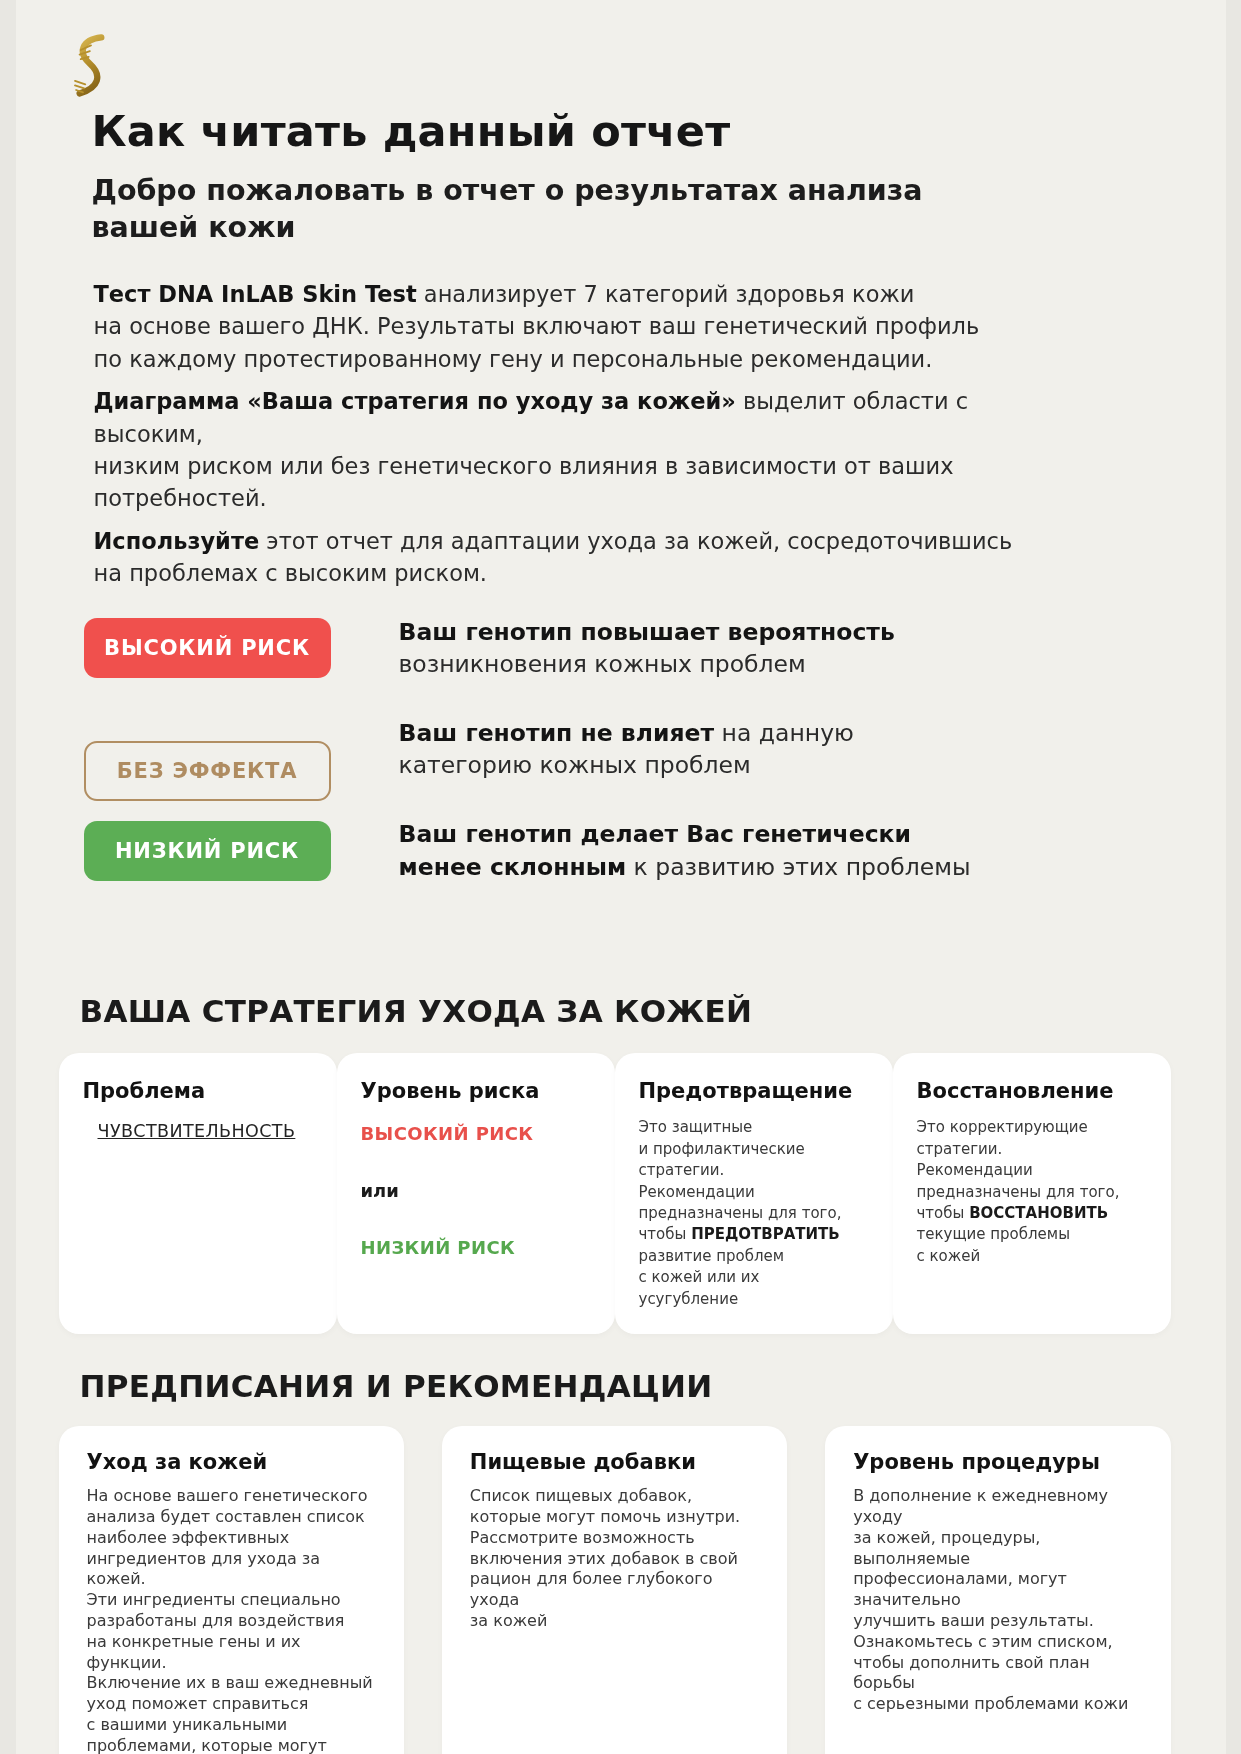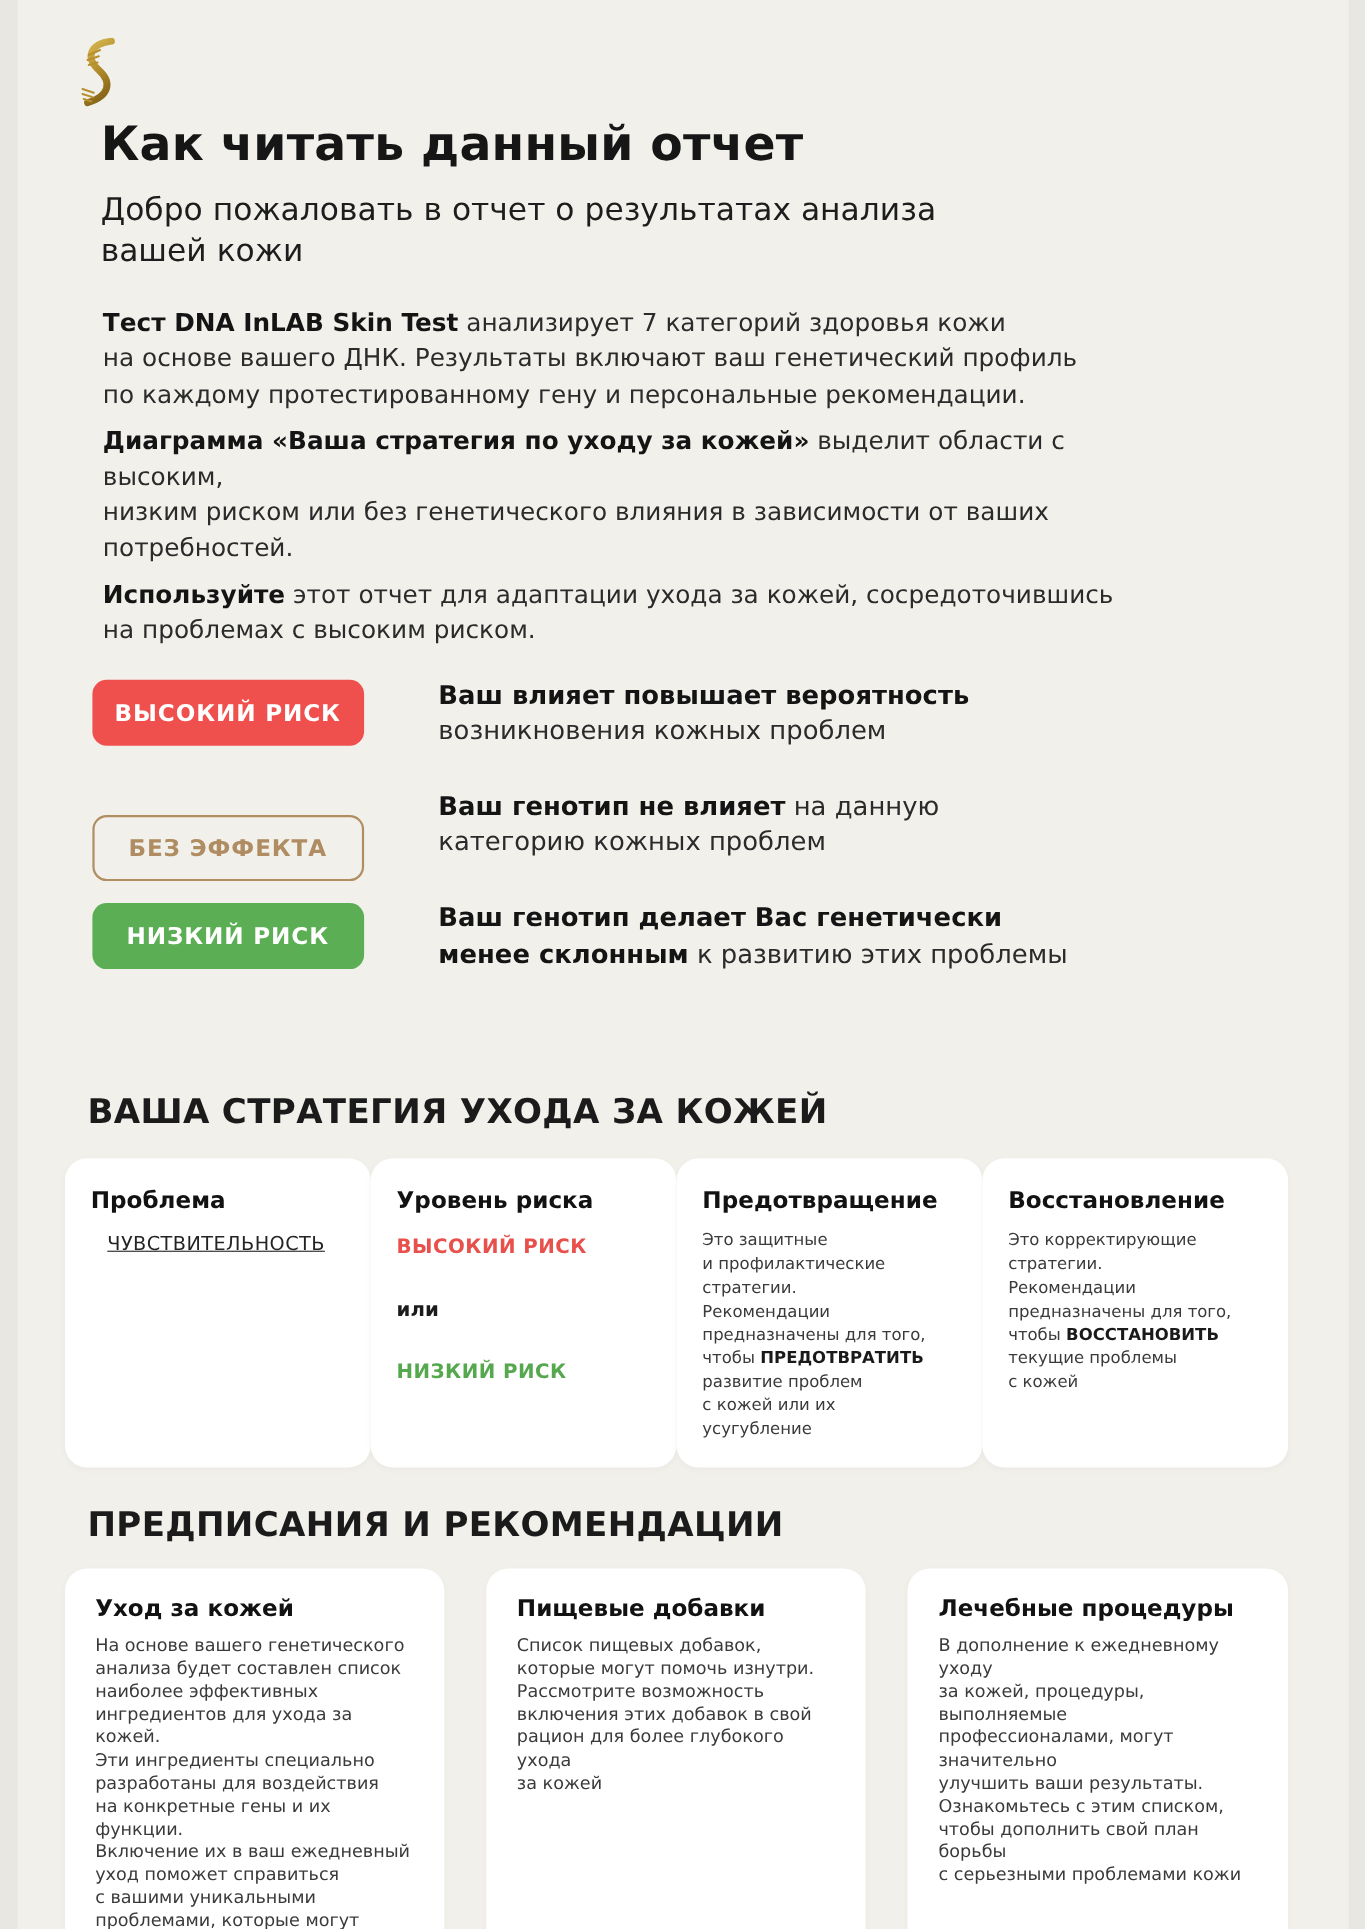--- a/index.html
+++ b/index.html
@@ -6,21 +6,21 @@
   .page {
     position:relative; width:1210px; height:1754px; margin:0 auto;
     background:#F1F0EB; overflow:hidden;
     font-family:"DejaVu Sans","Liberation Sans",sans-serif; color:#2a2a2a;
   }
   .logo { margin:34px 0 0 46px; width:58px; height:64px; }
   h1.title {
     margin:8px 0 0 76px; font-size:43px; font-weight:bold; color:#161616; letter-spacing:0.2px;
   }
   h2.subtitle {
-    margin:16px 0 0 76px; font-size:28.5px; font-weight:normal; color:#1d1d1d;
+    margin:16px 0 0 76px; font-size:28.5px; font-weight:bold; color:#1d1d1d;
     line-height:1.3; white-space:pre-line;
   }
   .body-par {
     margin:26px 0 0 78px; width:960px; font-size:22.5px; line-height:1.44;
     color:#2b2b2b; white-space:pre-line;
   }
   .body-par.first { margin-top:32px; }
   .body-par.tight { margin-top:10px; }
   .body-par strong, .legend-text strong { color:#141414; }
 
@@ -100,21 +100,21 @@
   <p class="body-par tight"><strong>Диаграмма «Ваша стратегия по уходу за кожей»</strong><span> выделит области с высоким,
 низким риском или без генетического влияния в зависимости от ваших
 потребностей.</span></p>
 
   <p class="body-par tight"><strong>Используйте</strong><span> этот отчет для адаптации ухода за кожей, сосредоточившись
 на проблемах с высоким риском.</span></p>
 
   <div class="legend">
     <div class="legend-row">
       <div class="badge badge-high">ВЫСОКИЙ РИСК</div>
-      <p class="legend-text"><strong>Ваш влияет повышает вероятность</strong><span>
+      <p class="legend-text"><strong>Ваш генотип повышает вероятность</strong><span>
 возникновения кожных проблем</span></p>
     </div>
     <div class="legend-row">
       <div class="badge badge-neutral">БЕЗ ЭФФЕКТА</div>
       <p class="legend-text"><strong>Ваш генотип не влияет</strong><span> на данную
 категорию кожных проблем</span></p>
     </div>
     <div class="legend-row">
       <div class="badge badge-low">НИЗКИЙ РИСК</div>
       <p class="legend-text"><strong>Ваш генотип делает Вас генетически
@@ -181,21 +181,21 @@
     <div class="card">
       <div class="card-title">Пищевые добавки</div>
       <p class="card-body">Список пищевых добавок,
 которые могут помочь изнутри.
 Рассмотрите возможность
 включения этих добавок в свой
 рацион для более глубокого ухода
 за кожей</p>
     </div>
     <div class="card">
-      <div class="card-title">Лечебные процедуры</div>
+      <div class="card-title">Уровень процедуры</div>
       <p class="card-body">В дополнение к ежедневному уходу
 за кожей, процедуры, выполняемые
 профессионалами, могут значительно
 улучшить ваши результаты.
 Ознакомьтесь с этим списком,
 чтобы дополнить свой план борьбы
 с серьезными проблемами кожи</p>
     </div>
   </div>
 

